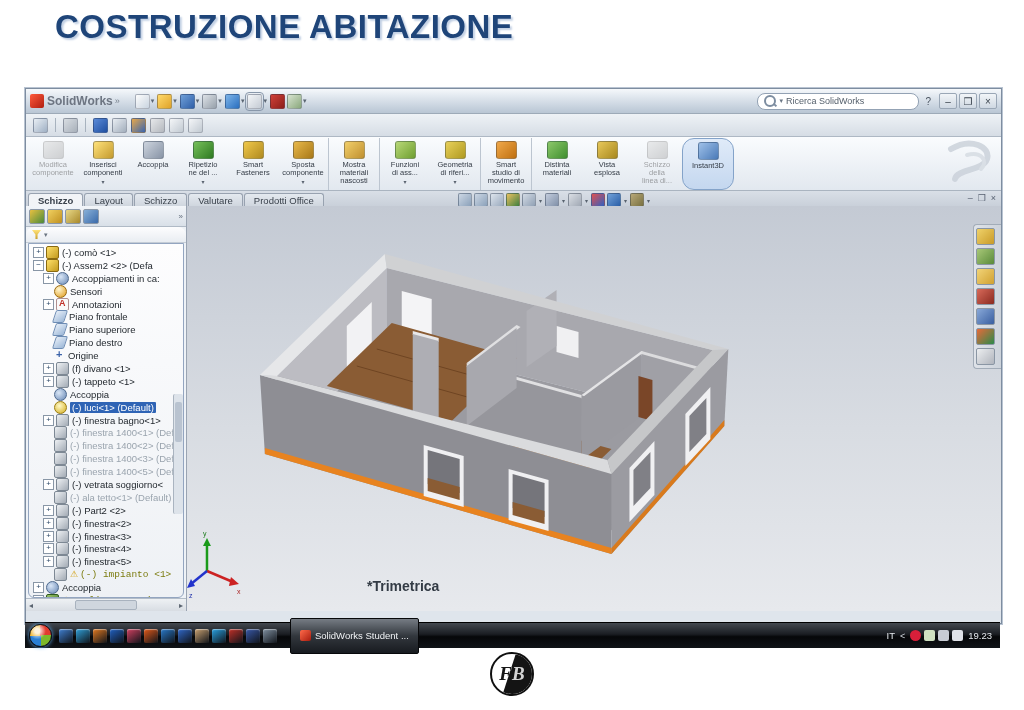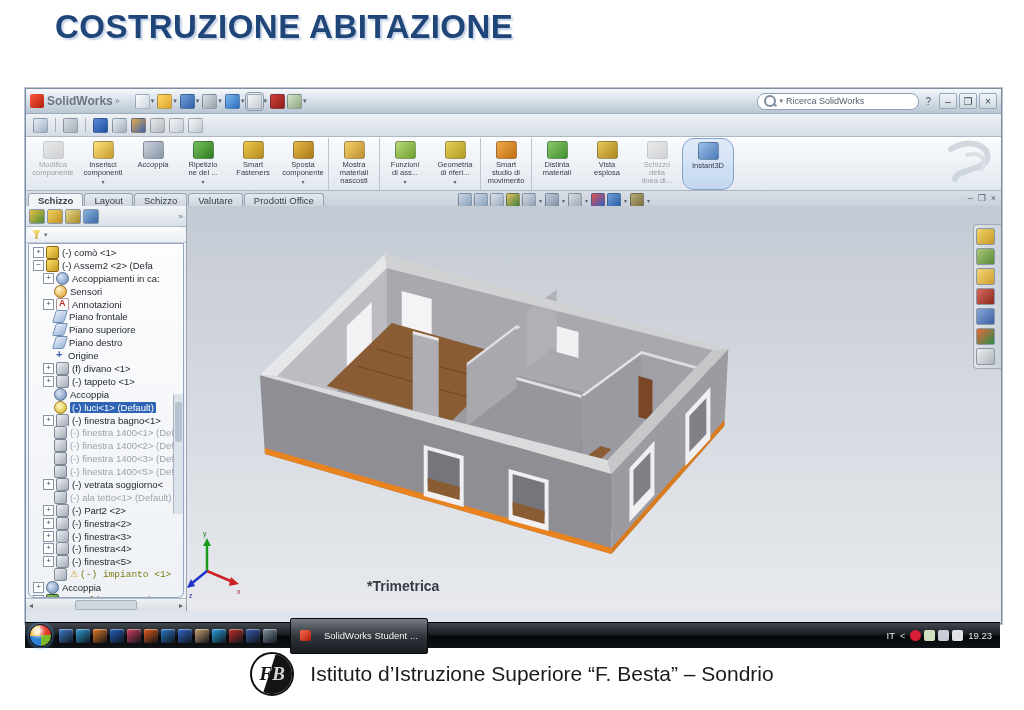--- a/index.html
+++ b/index.html
@@ -123,21 +123,21 @@
   .btab.active{background:#f4f6f8;font-weight:bold;}
   
   .taskbar{position:absolute;left:25px;top:622px;width:975px;height:25px;
       background:linear-gradient(#43484f,#1a1d22 45%,#060709 55%,#101317);
       display:flex;align-items:center;gap:3px;border-top:1px solid #000;}
   .start-orb{width:21px;height:21px;border-radius:50%;margin-left:4px;flex:none;
       background:radial-gradient(circle at 35% 28%,rgba(255,255,255,.85) 0 12%,rgba(255,255,255,0) 42%),
                  conic-gradient(#e23b2e 0 25%,#7db829 0 50%,#2a7fd4 0 75%,#f0b01f 0 100%);
       border:1px solid #10161c;box-shadow:0 0 4px #5fa8e8;}
   .ql{width:14px;height:14px;border-radius:2px;flex:none;box-shadow:inset 0 1px 1px rgba(255,255,255,.45);}
-  .task-btn{margin-left:10px;height:18px;display:flex;align-items:center;gap:13px;padding:8px 9px;
+  .task-btn{margin-left:10px;height:18px;display:flex;align-items:center;gap:4px;padding:8px 9px;
       background:linear-gradient(#767c84,#32373d 50%,#181b20);border:1px solid #07080a;border-radius:2px;
       color:#f0f2f4;font-size:9.5px;white-space:nowrap;}
   .task-ico{width:11px;height:11px;border-radius:2px;background:linear-gradient(135deg,#ff6a4a,#a81c0e);flex:none;}
   .tray{margin-left:auto;display:flex;align-items:center;gap:5px;color:#e4e8ec;font-size:9.5px;padding-right:8px;}
   .tray-chip{width:11px;height:11px;border-radius:2px;flex:none;}
   .tray-expand{font-size:9px;color:#cfd4da;}
   
   .house-svg{position:absolute;left:0;top:0;width:100%;height:100%;}
 </style>
 </head>
@@ -542,14 +542,13 @@
         <span class="tray-chip" style="background: rgb(224, 226, 232);"></span>
       </span>
     <span>19.23</span>
   </div>
 </div>
 
 <div class="footer">
   <div class="footer-logo">
       <span>FB</span>
     </div>
-  <div class="footer-text">Istituto d’Istruzione Superiore “F. Besta” – Sondrio</div>
 </div>
 
 </body></html>

